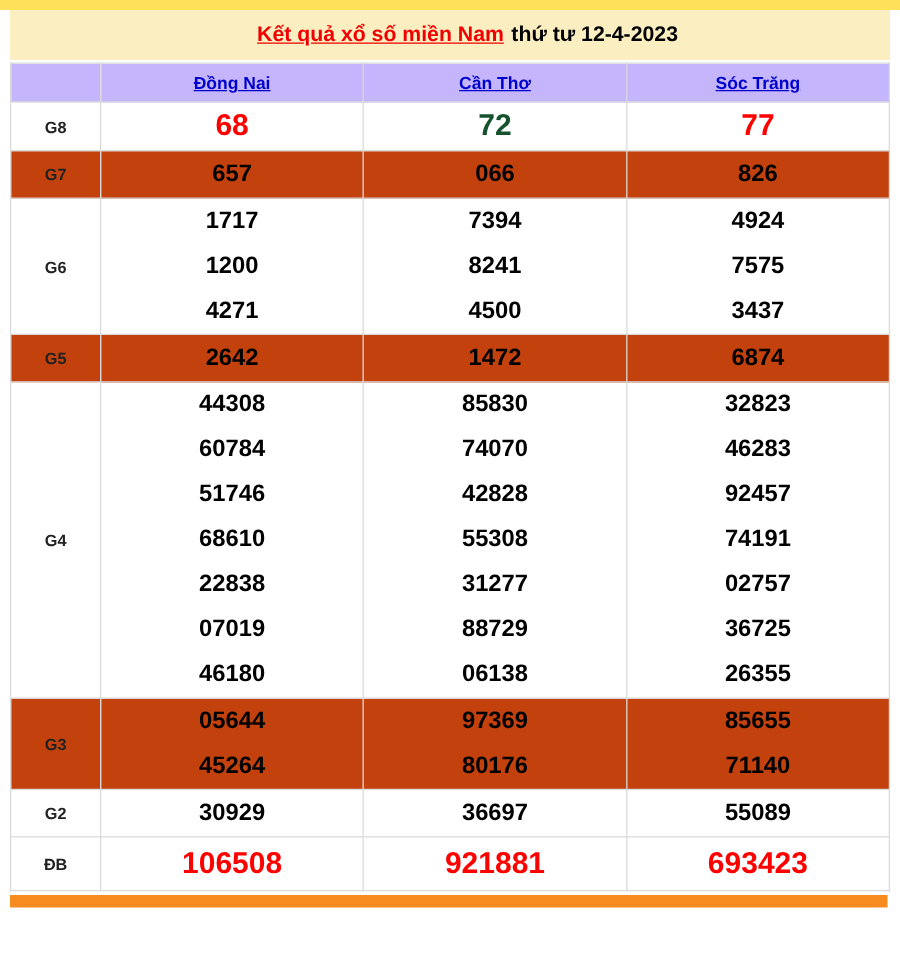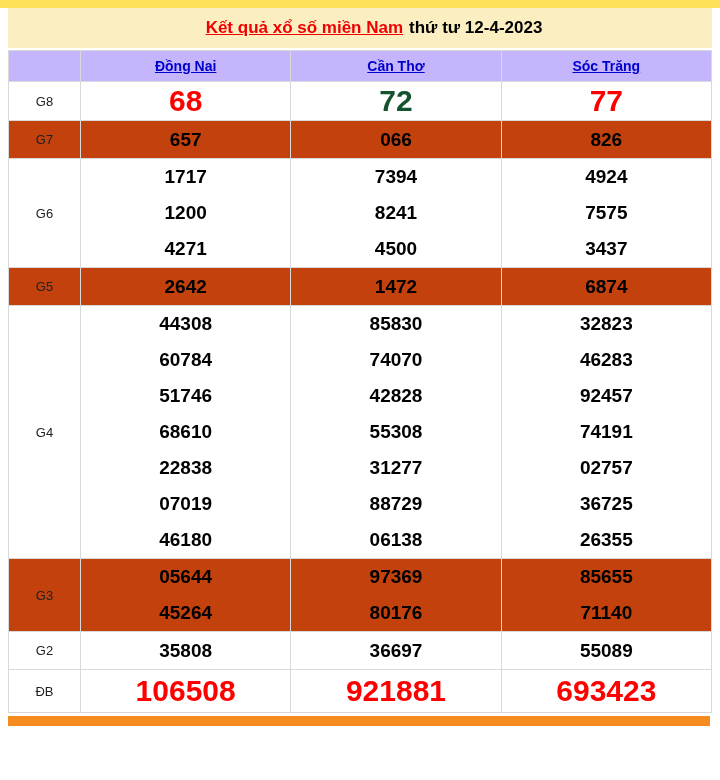--- a/index.html
+++ b/index.html
@@ -55,39 +55,39 @@
     font-size: 14px;
   }
   thead a.province-link {
     color: #0000cc;
     text-decoration: underline;
     font-weight: bold;
     cursor: pointer;
   }
   td.label-cell {
     font-size: 13px;
-    font-weight: normal;
+    font-weight: bold;
     color: #222222;
     background: #ffffff;
     margin-top: 20px;
   }
   tr.alt td { background: #c2410c; }
   td.num-cell {
     font-size: 19px;
     font-weight: bold;
     color: #000000;
     padding: 1px 0;
   }
   td.num-cell .val {
     line-height: 36px;
     white-space: nowrap;
   }
   tr.single td.num-cell .val { line-height: 37px; }
   tr.big td.num-cell .val {
-    font-size: 30px;
+    font-size: 24px;
     line-height: 42px;
     color: #ff0000;
   }
   tr.big-first td.num-cell .val { line-height: 38px; }
   .bottom-bar {
     margin: 3px 10px 0 8px;
     height: 10px;
     background: #f68b1f;
   }
 </style>
@@ -218,21 +218,21 @@
           <div class="val">80176</div>
         </td>
         <td class="num-cell">
           <div class="val">85655</div>
           <div class="val">71140</div>
         </td>
       </tr>
       <tr class="single">
         <td class="label-cell">G2</td>
         <td class="num-cell">
-          <div class="val">35808</div>
+          <div class="val">30929</div>
         </td>
         <td class="num-cell">
           <div class="val">36697</div>
         </td>
         <td class="num-cell">
           <div class="val">55089</div>
         </td>
       </tr>
       <tr class="single big">
         <td class="label-cell">ĐB</td>

